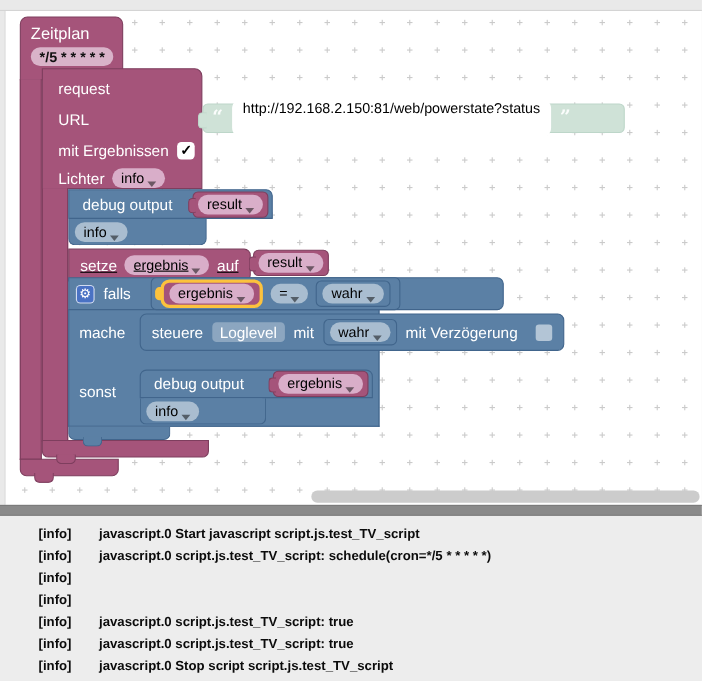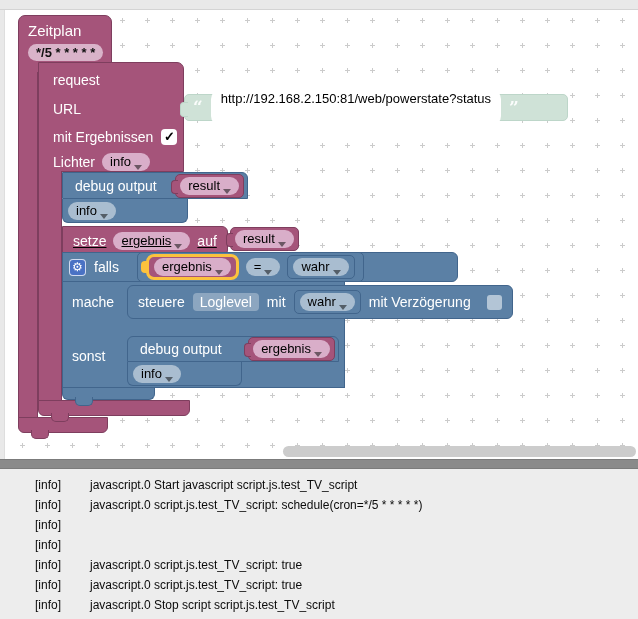--- a/index.html
+++ b/index.html
@@ -19,21 +19,21 @@
   .grid-plus::before { content:""; position:absolute; left:0; top:2px; width:5px; height:1px; background:#cbcbcb; }
   .grid-plus::after  { content:""; position:absolute; left:2px; top:0; width:1px; height:5px; background:#cbcbcb; }
   .hscroll-thumb { position:absolute; left:283px; top:446px; width:353px; height:11px;
     background:#cccccc; border-radius:6px; }
   .divider { position:absolute; left:0; top:459px; width:638px; height:10px;
     background:#8a8a8a; border-top:1px solid #7b7b7b; border-bottom:1px solid #7b7b7b; }
   
   .log-panel { position:absolute; left:0; top:469px; width:638px; height:150px;
     background:#ededed; padding-top:6px; }
   .log-row { display:flex; padding-left:35px; height:20px; line-height:20px;
-    font-size:12px; color:#0b0b0b; white-space:nowrap; }
+    font-size:12px; color:#0b0b0b; white-space:nowrap;font-weight:bold; }
   .log-level { width:55px; flex:0 0 55px; }
   
   .wlabel { color:#ffffff; font-size:14px; white-space:nowrap; }
   .arr { width:0; height:0; border-left:4px solid transparent; border-right:4px solid transparent;
     border-top:5px solid rgba(0,0,0,.5); margin-left:3px; flex:0 0 auto; }
   .pill { display:inline-flex; align-items:flex-end; border-radius:10px; padding:1px 8px;
     font-size:13px; color:#000; white-space:nowrap; line-height:16px; }
   .pill.pink { background:#d9aec9; }
   .pill.blue { background:#a9bdd0; }
   .field-pink { background:#d9b3c9; border-radius:10px; padding:1px 8px;

